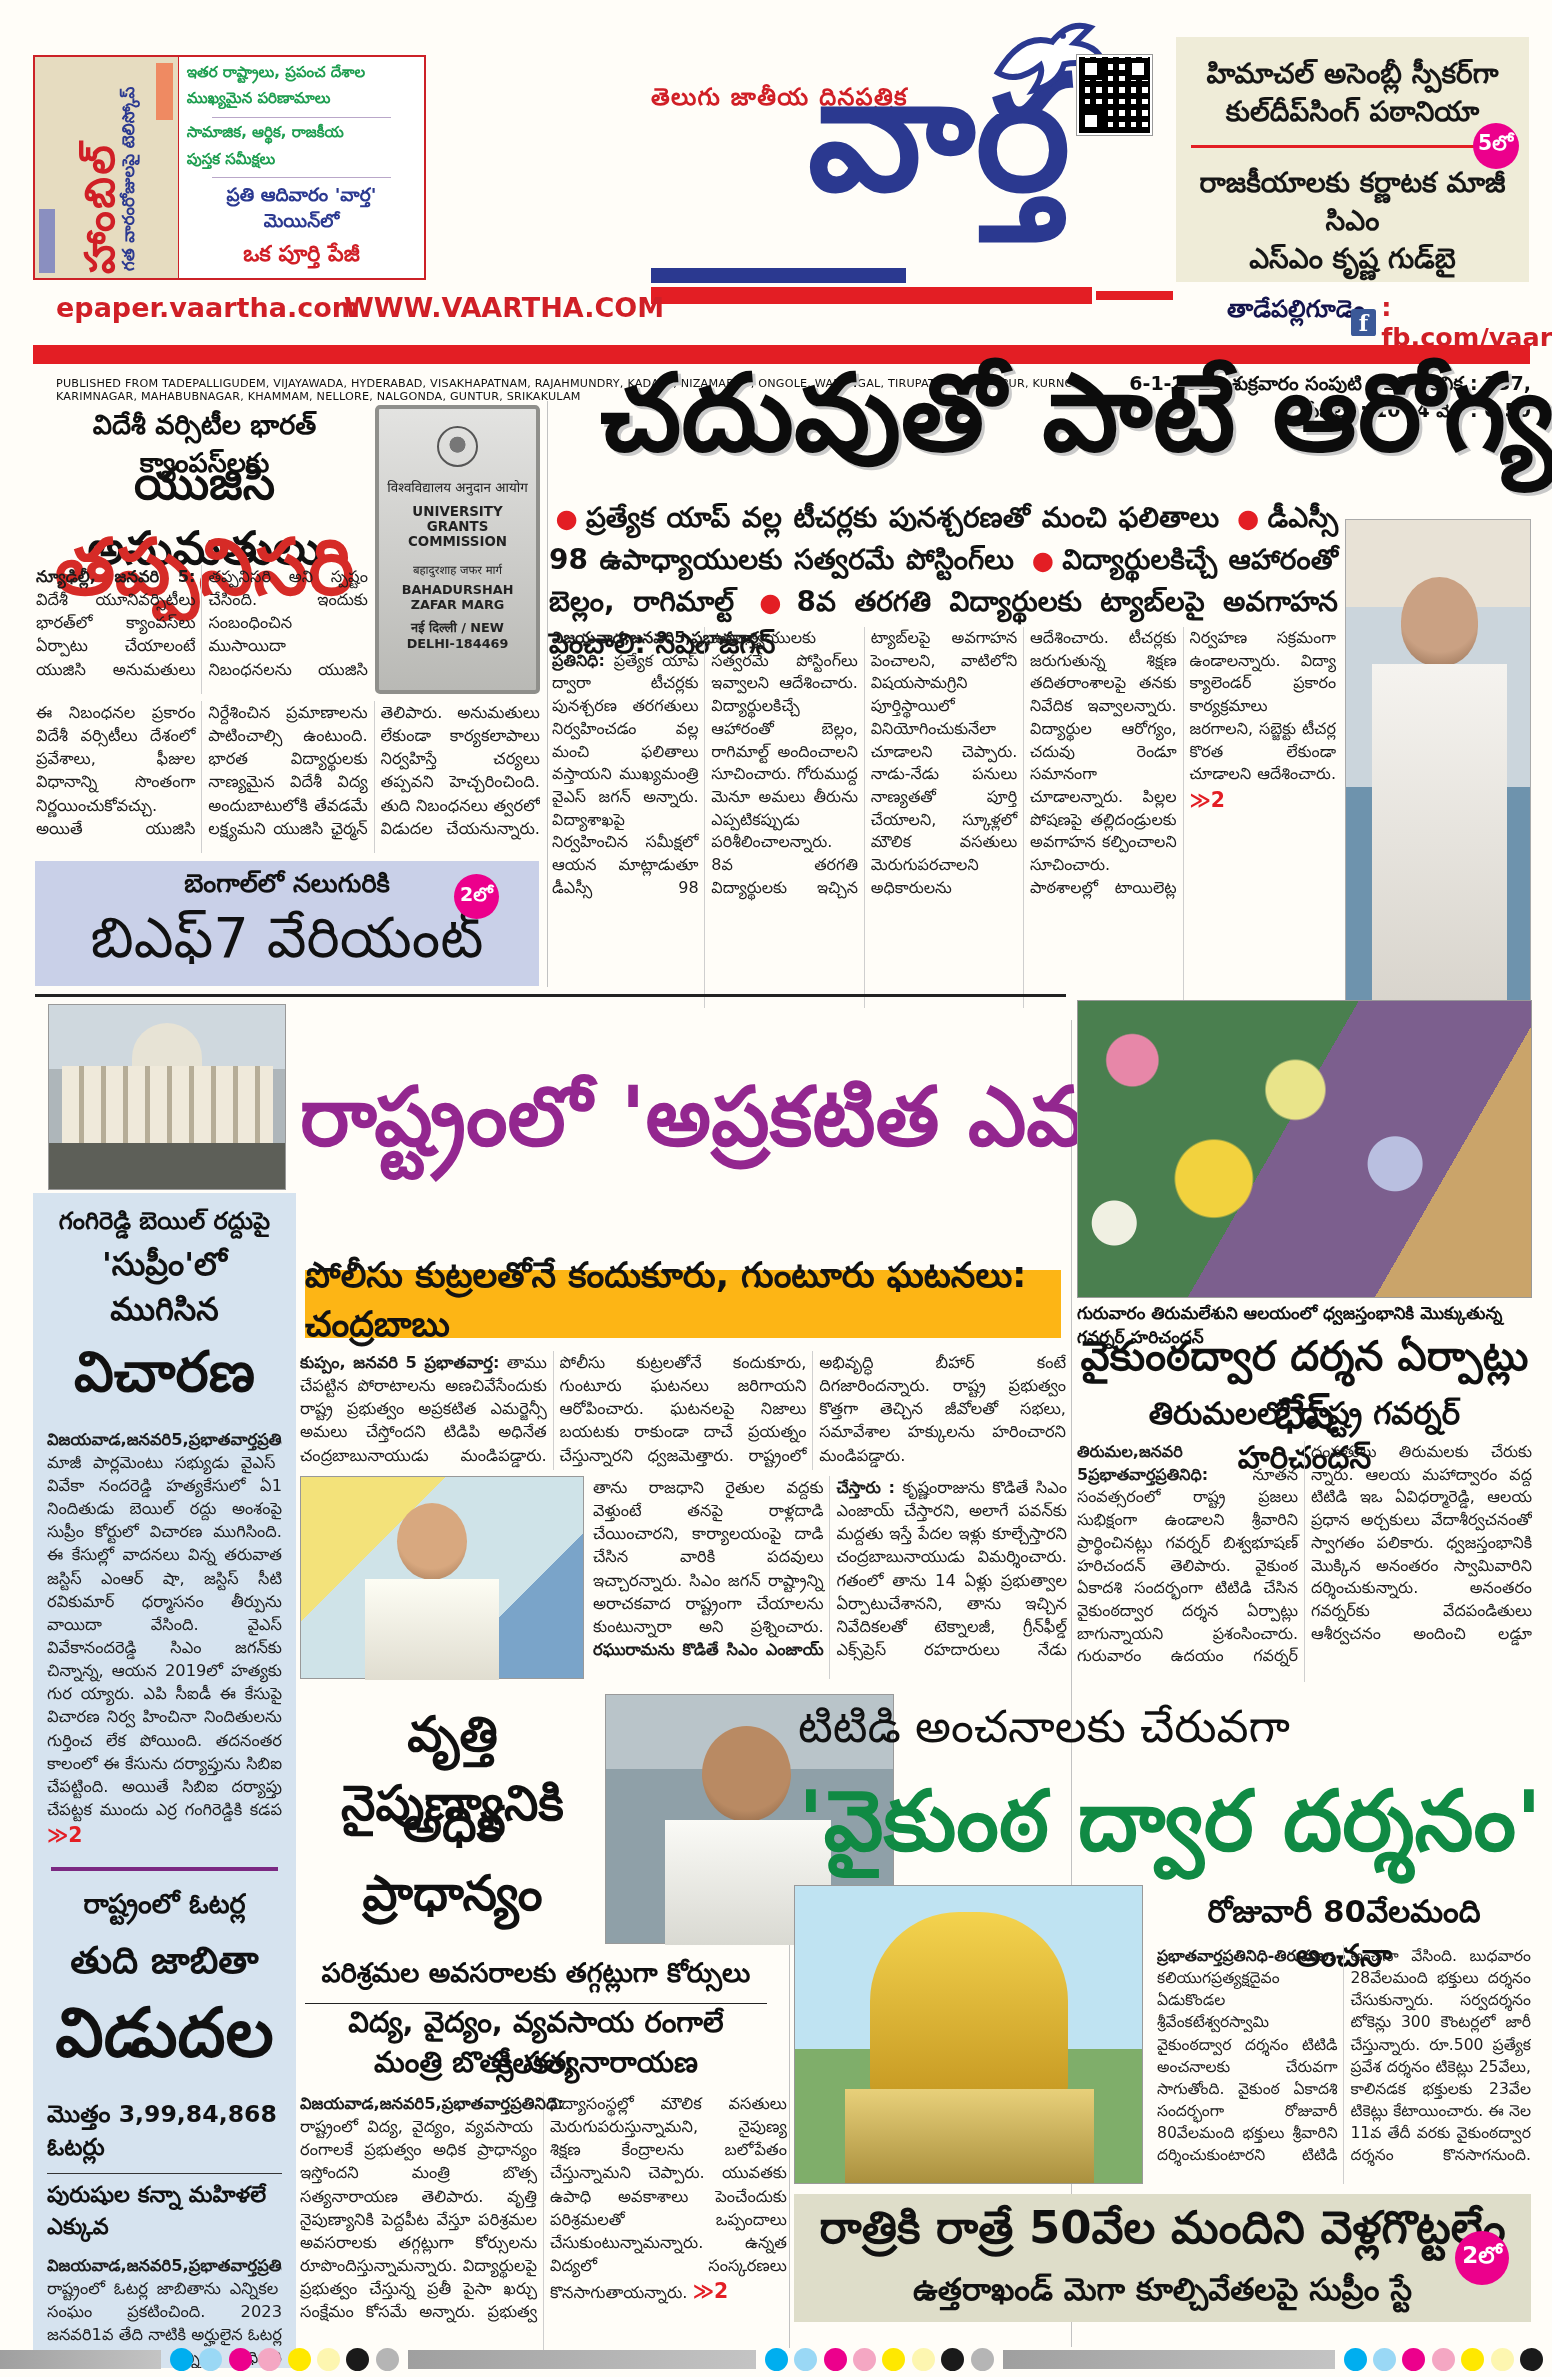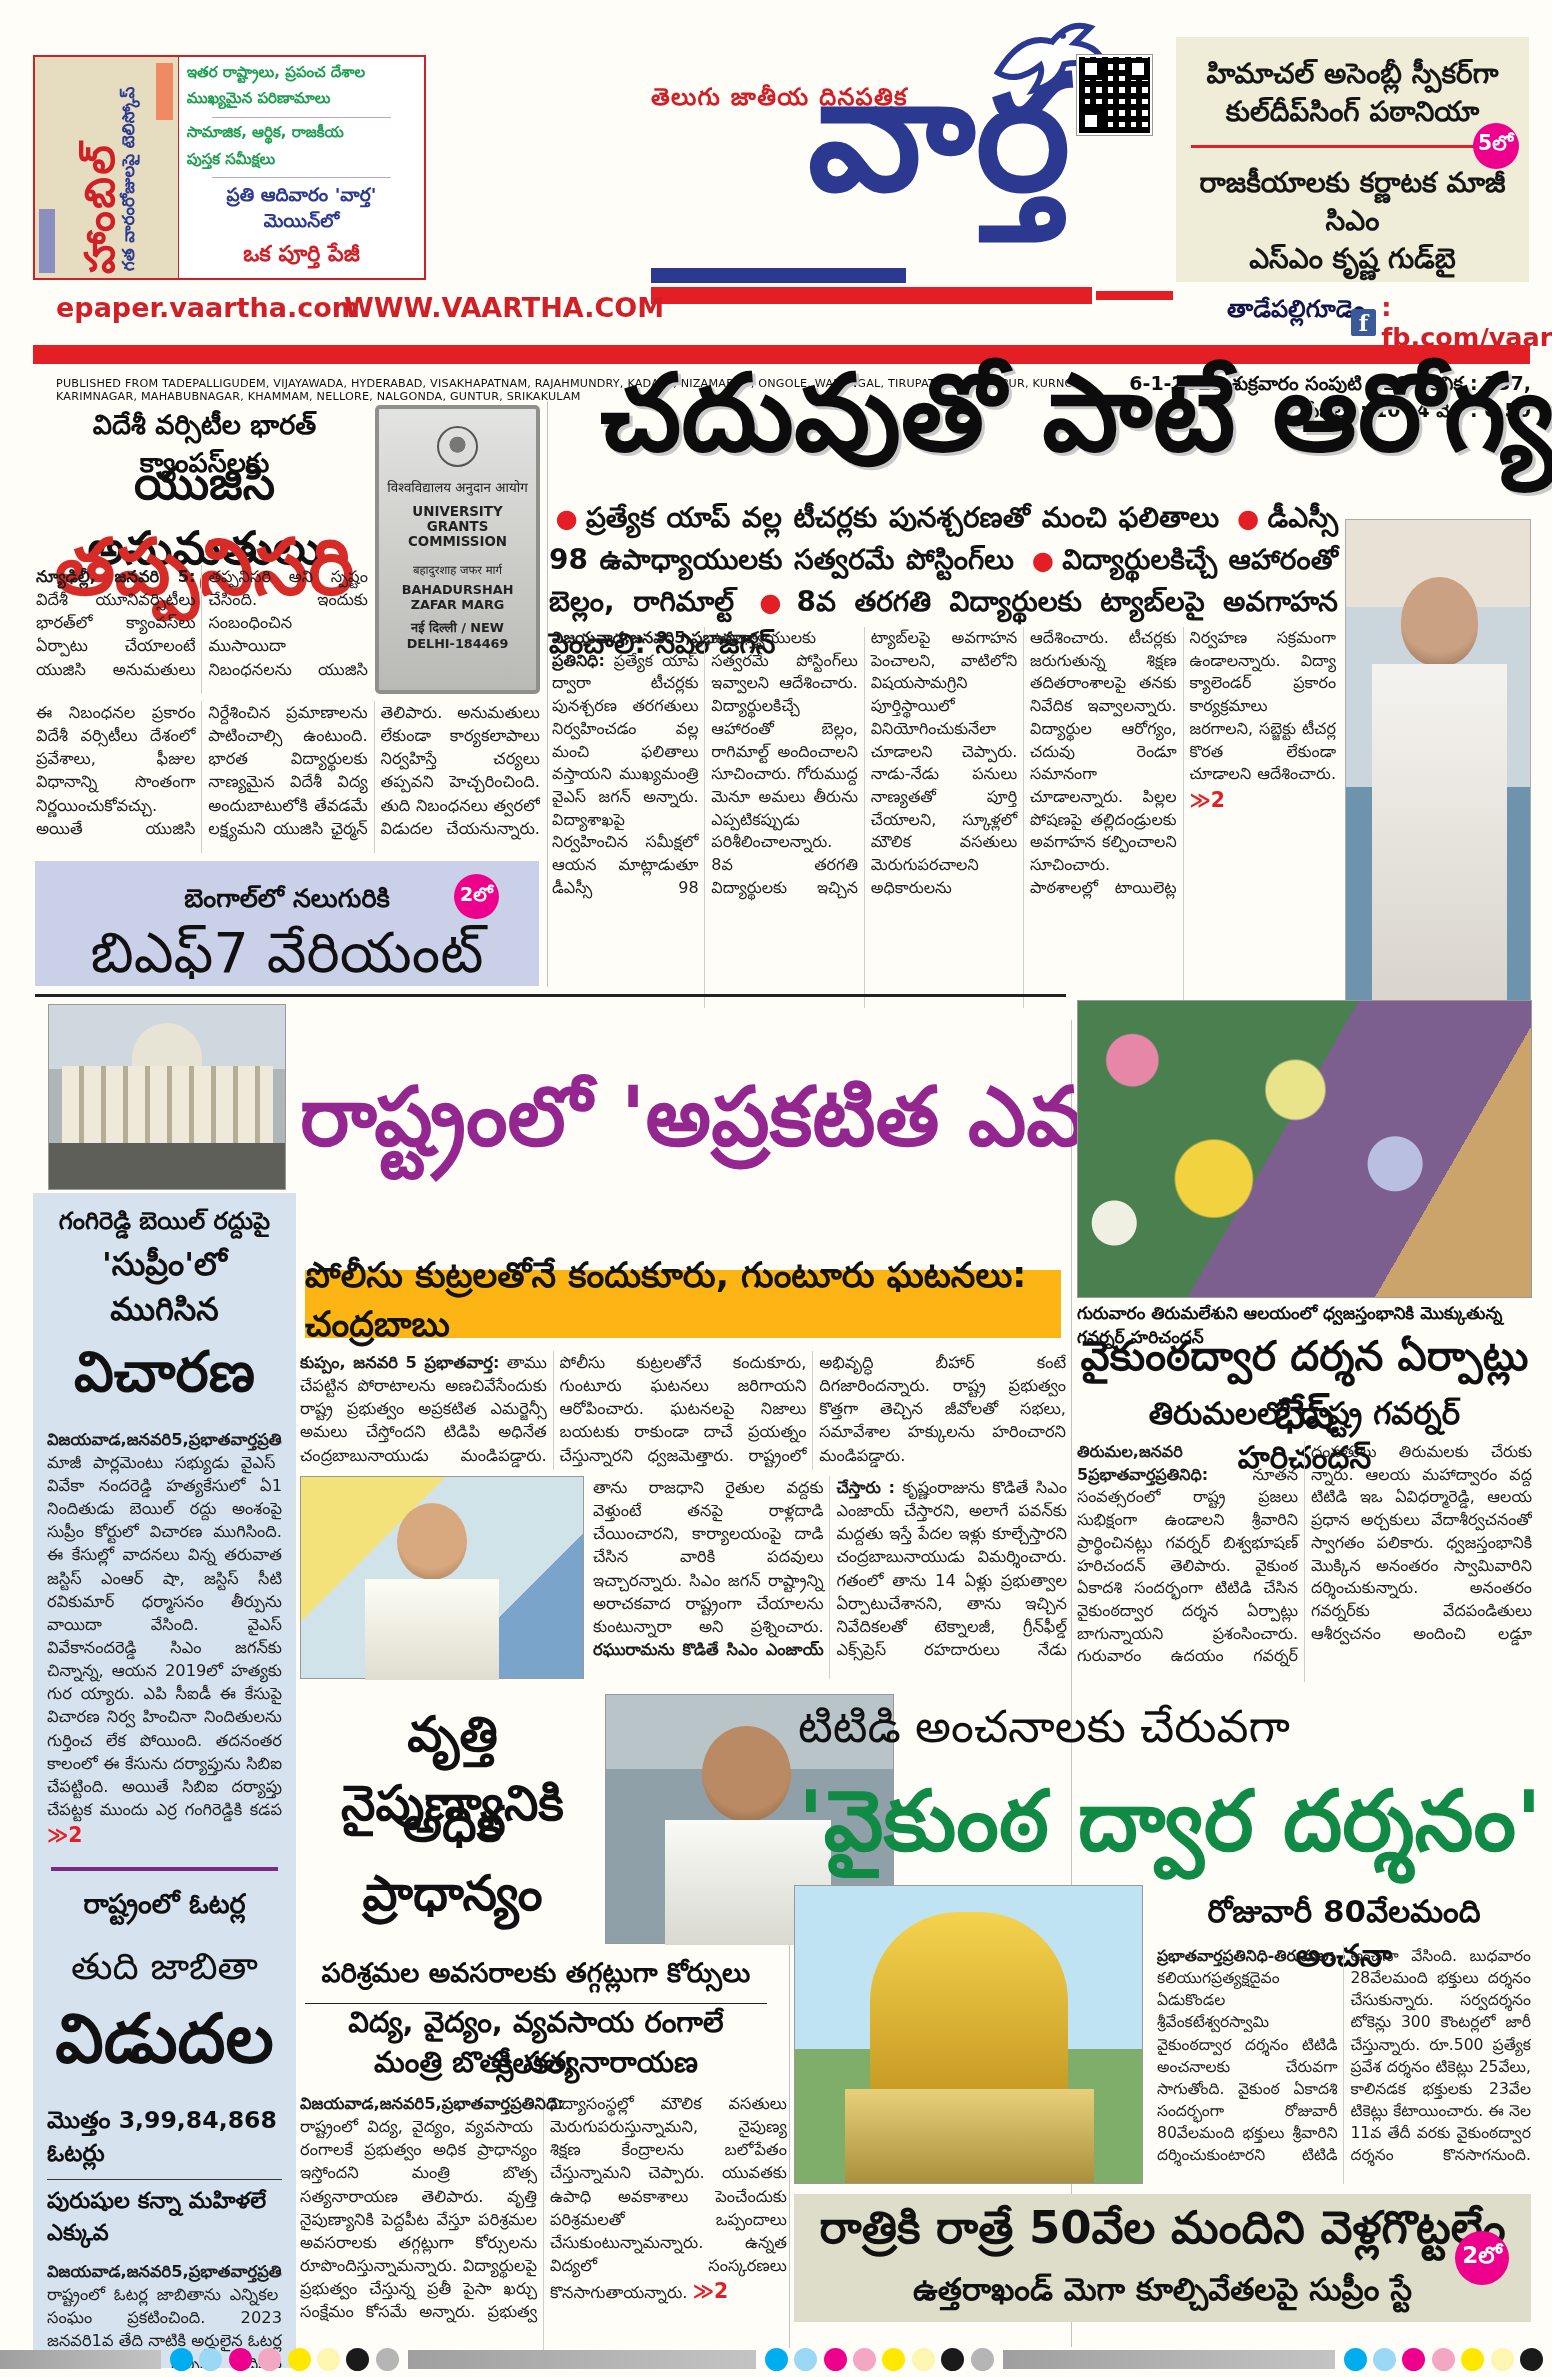--- a/index.html
+++ b/index.html
@@ -121,21 +121,21 @@
       background:linear-gradient(180deg,#f4d34e,#c79a23)}
   .temple-photo:after{content:"";position:absolute;left:50px;top:203px;width:249px;height:96px;
       background:linear-gradient(180deg,#e8d07a,#a98f3d)}
   
   .left-panel{left:33px;top:1193px;width:263px;height:1175px;background:var(--panel-blue);padding:14px 14px 6.4px;overflow:hidden}
   .sup-k{font-size:24px;font-weight:bold;text-align:center}
   .sup-m{font-size:32px;font-weight:bold;text-align:center;margin-top:3.8px}
   .sup-h{font-size:56px;font-weight:bold;text-align:center;margin:3.8px 0 10.2px}
   .purple-div{height:4.5px;background:#7b2982;margin:16.6px 3.8px}
   .vot-k{font-size:27px;font-weight:bold;text-align:center}
-  .vot-m{font-size:37px;font-weight:normal;text-align:center;margin-top:19px}
+  .vot-m{font-size:37px;font-weight:bold;text-align:center;margin-top:13px}
   .vot-h{font-size:68px;font-weight:bold;text-align:center;margin:2.6px 0 10.2px}
   .stat1{font-size:23.6px;font-weight:bold;border-bottom:1.9px solid #333;padding-bottom:7.7px;margin-bottom:6.4px}
   .stat2{font-size:22.4px;font-weight:bold;margin-bottom:9px}
   
   .emg-h{left:300px;top:1024px;width:766px;height:192px;font-size:82px;font-weight:bold;color:var(--headline-purple);
          text-align:center;line-height:185px;white-space:nowrap}
   .emg-band{left:305px;top:1270px;width:756px;height:68px;background:var(--band-yellow);
             display:flex;align-items:center;justify-content:center;font-size:35px;font-weight:bold;color:#131313}
   .emg-body1{left:300px;top:1351px;width:766px;height:119px}
   .emg-body2{left:593px;top:1476px;width:474px;height:203px}
@@ -264,21 +264,21 @@
     <span class="rdot">●</span><span>డీఎస్సీ 98 ఉపాధ్యాయులకు సత్వరమే పోస్టింగ్‌లు</span>
     <span class="rdot">●</span><span>విద్యార్థులకిచ్చే ఆహారంతో బెల్లం, రాగిమాల్ట్</span>
     <span class="rdot">●</span><span>8వ తరగతి విద్యార్థులకు ట్యాబ్‌లపై అవగాహన పెంచాలి: సిఎం జగన్</span>
   </div>
   <div class="abs jagan-photo"></div>
   <div class="abs main-body body-txt cols5">
     <span class="dateline">విజయవాడ,జనవరి5,ప్రభాతవార్త ప్రతినిధి:</span><span> ప్రత్యేక యాప్ ద్వారా టీచర్లకు పునశ్చరణ తరగతులు నిర్వహించడం వల్ల మంచి ఫలితాలు వస్తాయని ముఖ్యమంత్రి వైఎస్ జగన్ అన్నారు. విద్యాశాఖపై నిర్వహించిన సమీక్షలో ఆయన మాట్లాడుతూ డీఎస్సీ 98 ఉపాధ్యాయులకు సత్వరమే పోస్టింగ్‌లు ఇవ్వాలని ఆదేశించారు. విద్యార్థులకిచ్చే ఆహారంతో బెల్లం, రాగిమాల్ట్ అందించాలని సూచించారు. గోరుముద్ద మెనూ అమలు తీరును ఎప్పటికప్పుడు పరిశీలించాలన్నారు. 8వ తరగతి విద్యార్థులకు ఇచ్చిన ట్యాబ్‌లపై అవగాహన పెంచాలని, వాటిలోని విషయసామగ్రిని పూర్తిస్థాయిలో వినియోగించుకునేలా చూడాలని చెప్పారు. నాడు-నేడు పనులు నాణ్యతతో పూర్తి చేయాలని, స్కూళ్లలో మౌలిక వసతులు మెరుగుపరచాలని అధికారులను ఆదేశించారు. టీచర్లకు జరుగుతున్న శిక్షణ తదితరాంశాలపై తనకు నివేదిక ఇవ్వాలన్నారు. విద్యార్థుల ఆరోగ్యం, చదువు రెండూ సమానంగా చూడాలన్నారు. పిల్లల పోషణపై తల్లిదండ్రులకు అవగాహన కల్పించాలని సూచించారు. పాఠశాలల్లో టాయిలెట్ల నిర్వహణ సక్రమంగా ఉండాలన్నారు. విద్యా క్యాలెండర్ ప్రకారం కార్యక్రమాలు జరగాలని, సబ్జెక్టు టీచర్ల కొరత లేకుండా చూడాలని ఆదేశించారు. </span>
     <span class="pgref">≫2</span>
   </div>
 
-  <div class="abs" style="left:35px;top:861px;width:504px;height:125px;background:var(--box-lavender);text-align:center;padding-top:22px;position:absolute">
+  <div class="abs" style="left:35px;top:861px;width:504px;height:125px;background:var(--box-lavender);text-align:center;padding-top:7px;position:absolute">
     <div style="font-size:25.5px;font-weight:bold">బెంగాల్‌లో నలుగురికి</div>
     <div style="font-size:56px;font-weight:normal;line-height:1.2">బిఎఫ్7 వేరియంట్</div>
     <div class="badge badge-2b">2లో</div>
   </div>
   <div class="abs hr-black"></div>
 
   <div class="abs sc-photo"></div>
 
   <div class="abs left-panel">
     <div class="sup-k">గంగిరెడ్డి బెయిల్ రద్దుపై</div>

